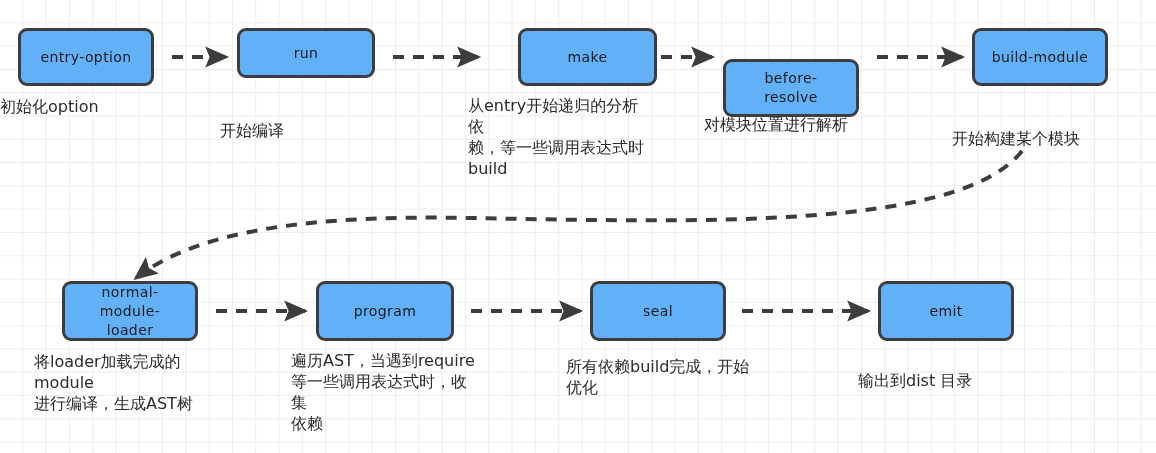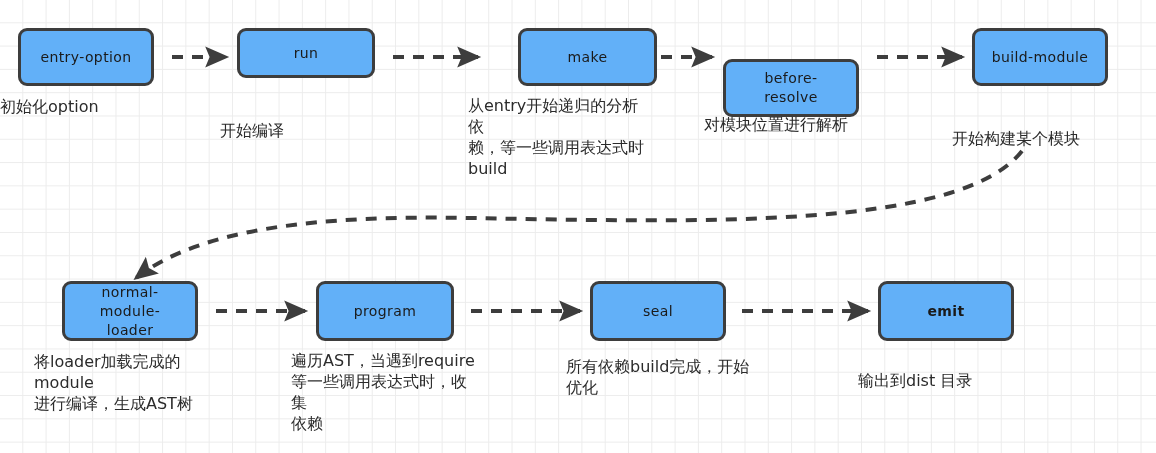--- a/index.html
+++ b/index.html
@@ -131,18 +131,18 @@
   <div class="caption" style="left:291px; top:350px; width:190px;">遍历AST，当遇到require
 等一些调用表达式时，收集
 依赖</div>
 
   <div class="node" style="left:590px; top:281px; width:136px; height:60px;align-items:center;">
     <span>seal</span>
   </div>
   <div class="caption" style="left:566px; top:356px; width:186px;">所有依赖build完成，开始
 优化</div>
 
-  <div class="node" style="left:878px; top:281px; width:136px; height:60px;font-weight:bold;">
+  <div class="node" style="left:878px; top:281px; width:136px; height:60px;">
     <span>emit</span>
   </div>
   <div class="caption" style="left:858px; top:370px; width:176px;">输出到dist 目录</div>
 
 </div>
 
 </body></html>

